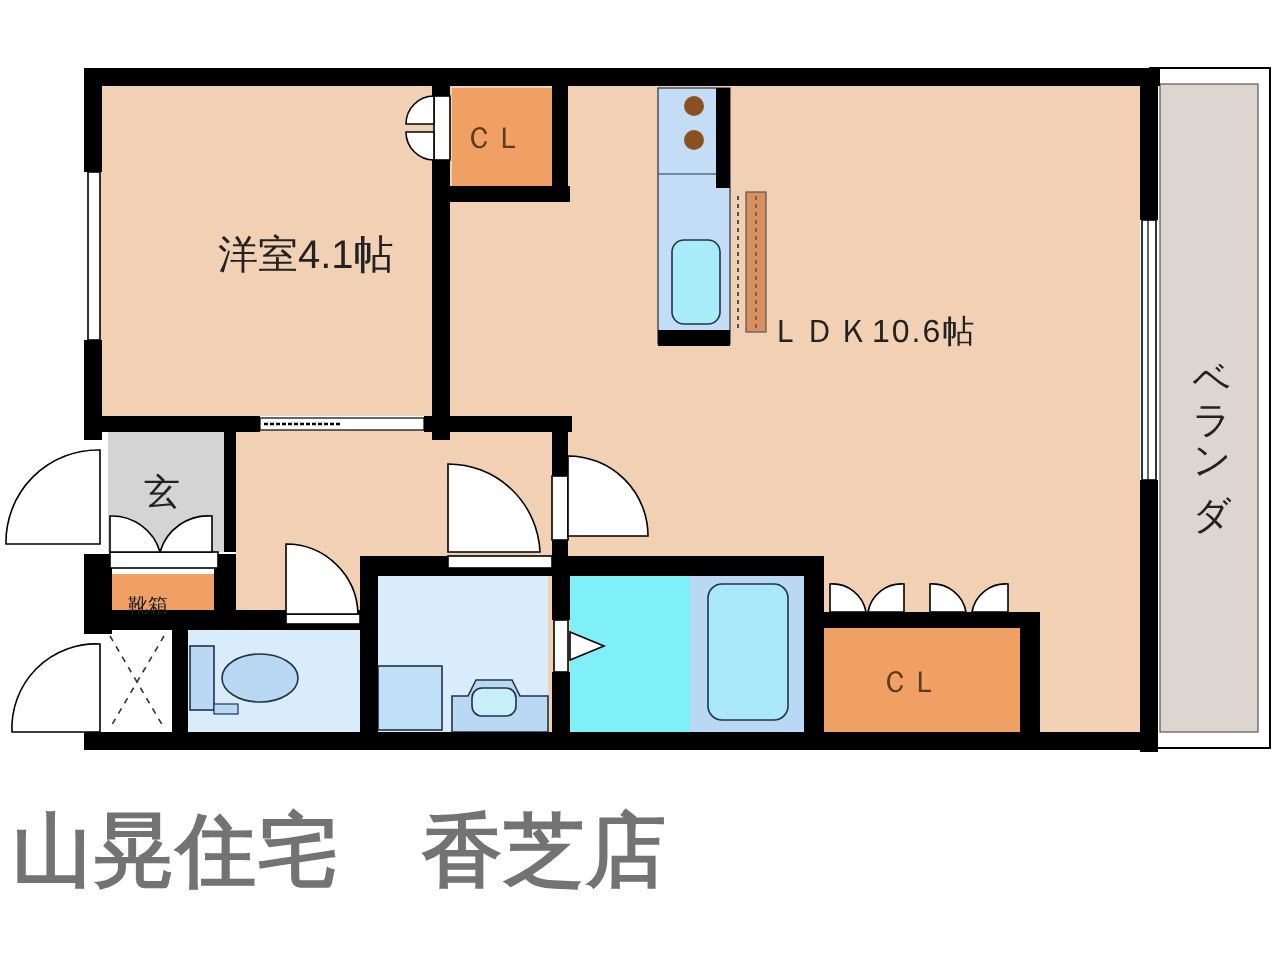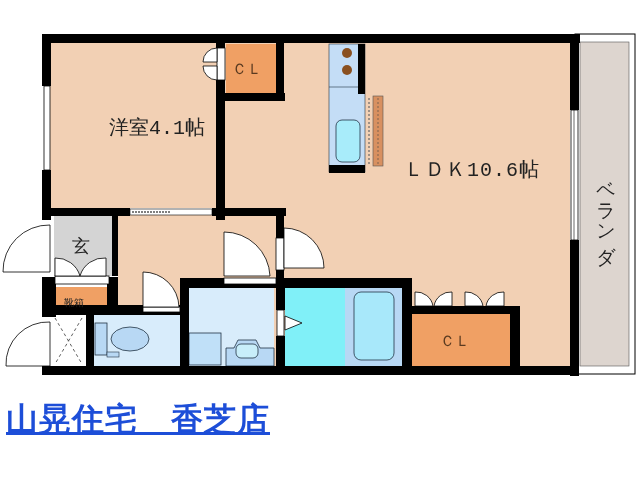--- a/index.html
+++ b/index.html
@@ -1,19 +1,19 @@
 <!DOCTYPE html>
 <html><head>
   <meta charset="utf-8">
   <style>
     html, body { margin: 0; padding: 0; background: #ffffff; }
     body { width: 640px; height: 480px; position: relative; overflow: hidden; font-family: "DejaVu Sans", sans-serif; }
     .abs { position: absolute; box-sizing: border-box; }
-    .room-label { position: absolute; color: #222; font-family: Liberation Mono, monospace; white-space: nowrap; }
-    .footer { position: absolute; left: 6px; top: 398px; font-family: "DejaVu Sans", sans-serif; font-weight: bold; color: #1d4ed8; font-size: 32px; letter-spacing: 1px; white-space: pre; text-decoration: underline; }
+    .room-label { position: absolute; color: #222; font-family: Liberation Sans, sans-serif; white-space: nowrap; }
+    .footer { position: absolute; left: 6px; top: 398px; font-family: "DejaVu Sans", sans-serif; font-weight: bold; color: #737373; font-size: 40px; letter-spacing: 1px; white-space: pre; }
     svg { position: absolute; left: 0; top: 0; }
   </style>
 </head>
 <body>
 
 <div class="abs" style="left:0;top:0;width:640px;height:390px;">
   <svg width="640" height="390" viewBox="0 0 640 390">
 
     <g>
       <rect x="575" y="34" width="60" height="340" fill="#ffffff" stroke="#000" stroke-width="1"></rect>
@@ -126,21 +126,21 @@
       <path d="M452 306 L452 292 A17 17 0 0 0 434 306 Z"></path>
       <path d="M465 306 L465 292 A17 17 0 0 1 483 306 Z"></path>
       <path d="M504 306 L504 292 A17 17 0 0 0 486 306 Z"></path>
 
       <rect x="277" y="310" width="7" height="26"></rect>
       <path d="M285 316 L302 323 L285 330 Z"></path>
     </g>
   </svg>
 
   <div class="room-label" style="left:82px;top:114px;font-size:20px;margin-left:27px;">洋室4.1帖</div>
-  <div class="room-label" style="left:404px;top:156px;font-size:20px;letter-spacing:1px;">ＬＤＫ10.6帖</div>
+  <div class="room-label" style="left:385px;top:156px;font-size:16px;letter-spacing:1px;">ＬＤＫ10.6帖</div>
   <div class="room-label" style="left:232px;top:60px;font-size:15px;color:#5a3a20;">ＣＬ</div>
   <div class="room-label" style="left:440px;top:332px;font-size:15px;color:#5a3a20;">ＣＬ</div>
   <div class="room-label" style="left:72px;top:234px;font-size:18px;">玄</div>
   <div class="room-label" style="left:64px;top:296px;font-size:10px;">靴箱</div>
   <div class="room-label" style="left:592px;top:168px;font-size:19px;writing-mode:vertical-rl;">ベランダ</div>
 </div>
 
 <div class="footer">山晃住宅　香芝店</div>
 
 </body></html>

